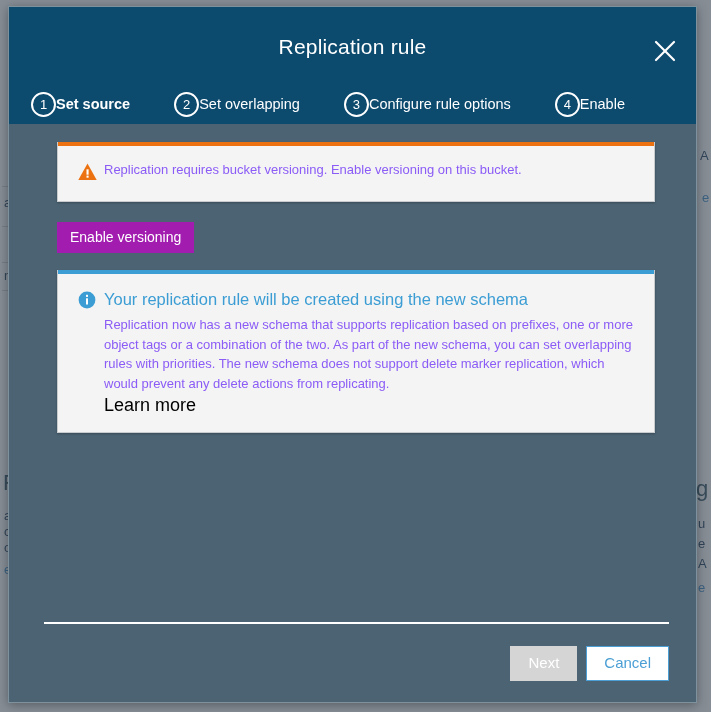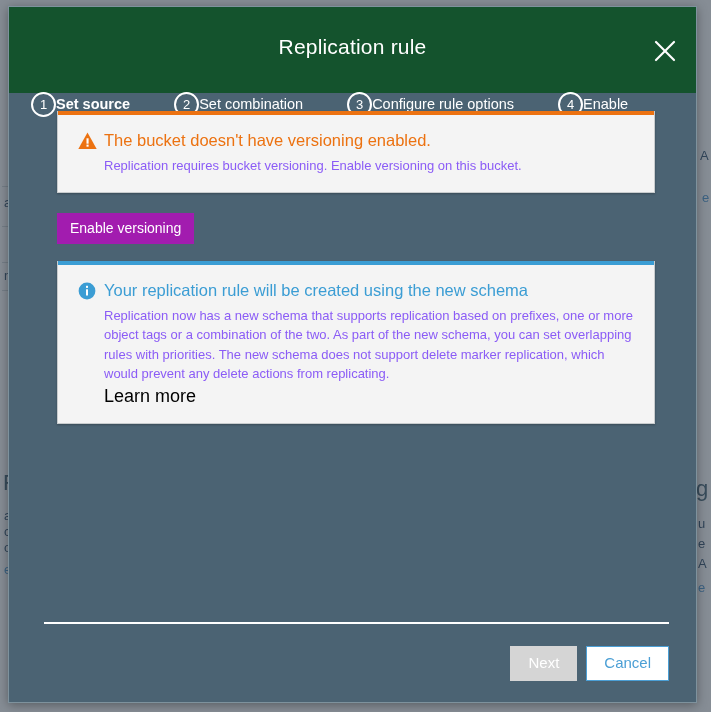--- a/index.html
+++ b/index.html
@@ -68,22 +68,22 @@
     background: #4b6373;
     box-shadow: 0 2px 10px rgba(0,0,0,0.35);
     border: 1px solid #7e929d;
     box-sizing: border-box;
     display: flex;
     flex-direction: column;
   }
 
   
   #modal-header {
-    background: #14532d;
-    height: 86px;
+    background: #0c4a6e;
+    height: 117px;
     flex: none;
     position: relative;
     box-sizing: border-box;
   }
   #modal-title {
     position: absolute;
     left: 0;
     right: 0;
     top: 28px;
     text-align: center;
@@ -302,21 +302,21 @@
       </svg>
     </div>
 
     <div id="steps">
       <div class="step active">
         <div class="step-circle">1</div>
         <div class="step-label">Set source</div>
       </div>
       <div class="step">
         <div class="step-circle">2</div>
-        <div class="step-label">Set combination</div>
+        <div class="step-label">Set overlapping</div>
       </div>
       <div class="step">
         <div class="step-circle">3</div>
         <div class="step-label">Configure rule options</div>
       </div>
       <div class="step">
         <div class="step-circle">4</div>
         <div class="step-label">Enable</div>
       </div>
     </div>
@@ -329,21 +329,20 @@
       <div class="panel-accent"></div>
       <div class="panel-inner">
         <div class="panel-icon">
           <svg width="19" height="18" viewBox="0 0 19 18" aria-hidden="true">
             <path d="M9.5 0.6 L18.7 17 L0.3 17 Z" fill="#ec7211"></path>
             <rect x="8.5" y="6.3" width="2.1" height="5.4" fill="#ffffff"></rect>
             <rect x="8.5" y="12.6" width="2.1" height="2.1" fill="#ffffff"></rect>
           </svg>
         </div>
         <div class="panel-text">
-          <div class="panel-heading">The bucket doesn't have versioning enabled.</div>
           <div class="panel-body">Replication requires bucket versioning. Enable versioning on this bucket.</div>
         </div>
       </div>
     </div>
 
     
     <button id="enable-versioning-button">Enable versioning</button>
 
     
     <div class="panel" id="info-panel">

